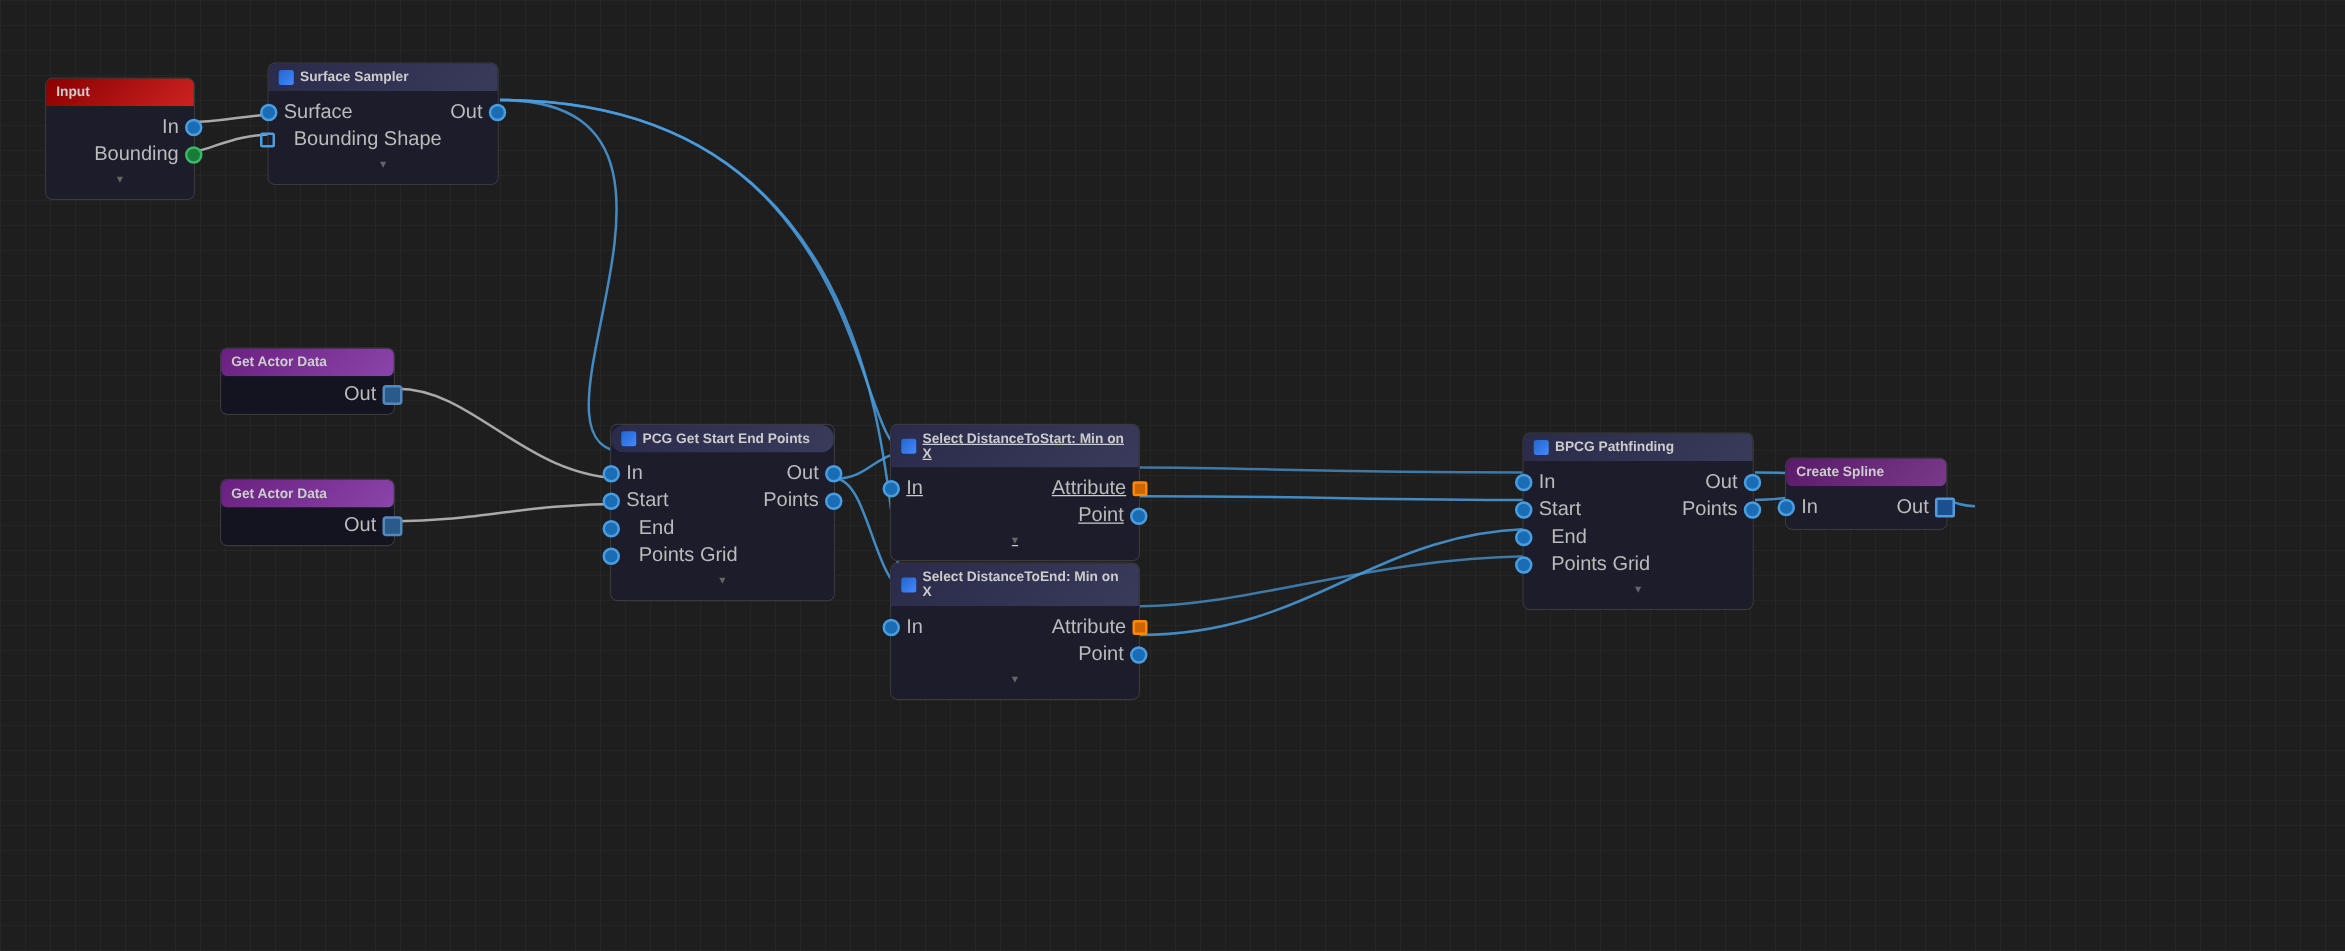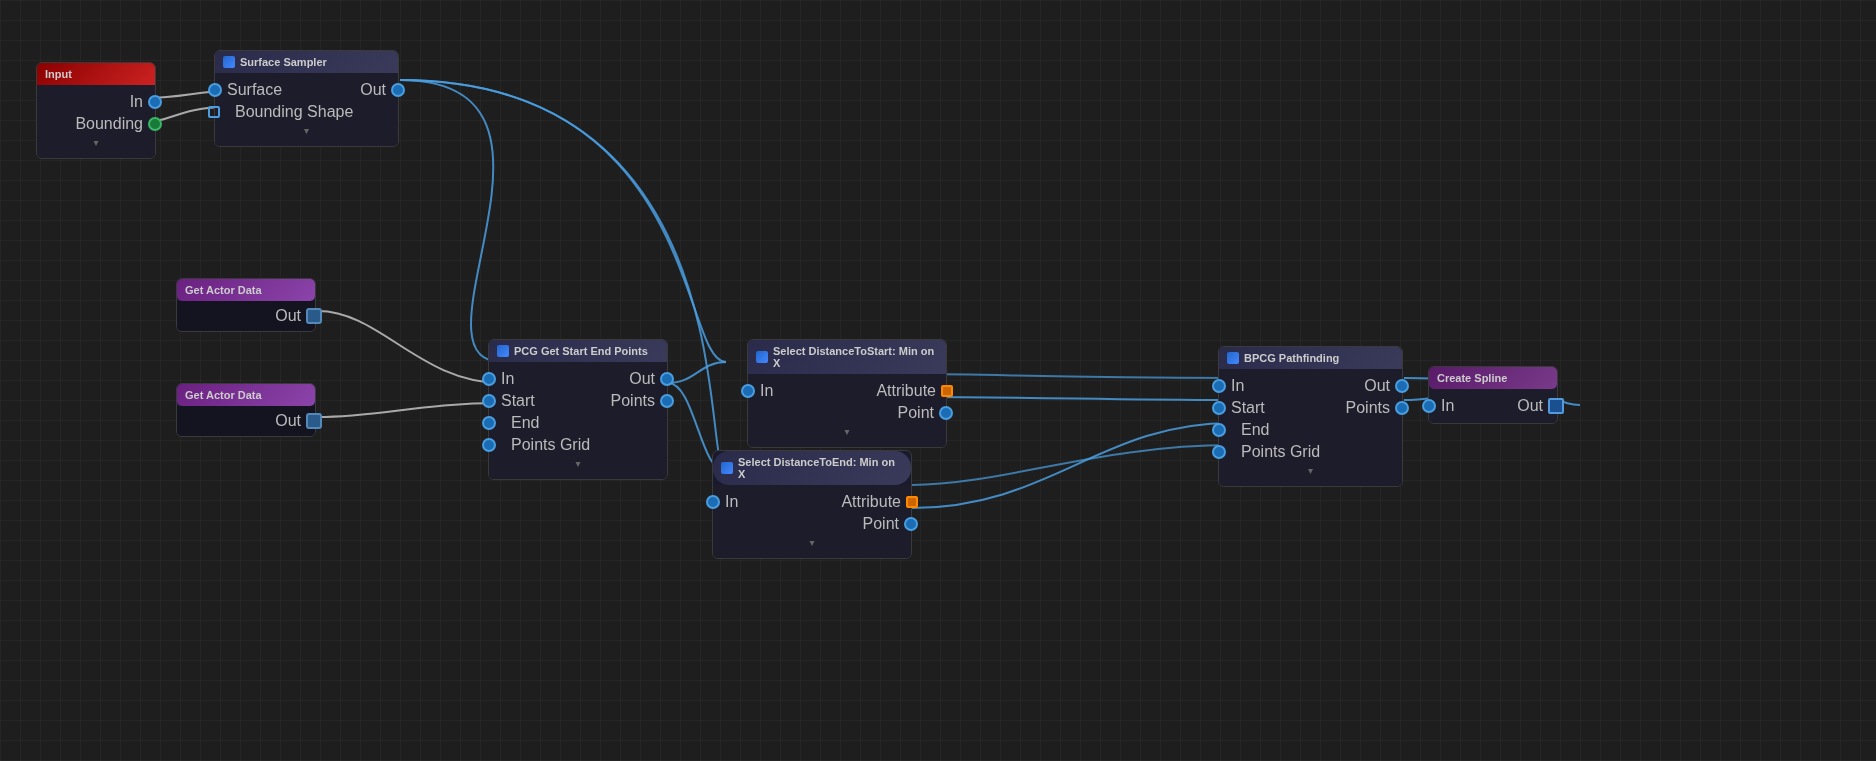--- a/index.html
+++ b/index.html
@@ -171,41 +171,42 @@
     }
 
     
     .node-pcg {
       left: 488px;
       top: 339px;
       width: 180px;
     }
     .node-pcg .node-header {
       background: linear-gradient(135deg, #2a2a4a, #3a3a5a);
+      border-radius: 10px;
     }
 
     
     .node-dist-start {
-      left: 747px;
+      left: 712px;
       top: 339px;
       width: 200px;
+      text-decoration: underline;
     }
     .node-dist-start .node-header {
       background: linear-gradient(135deg, #2a2a4a, #3a3a5a);
     }
 
     
     .node-dist-end {
       left: 712px;
       top: 450px;
       width: 200px;
     }
     .node-dist-end .node-header {
       background: linear-gradient(135deg, #2a2a4a, #3a3a5a);
-      border-radius: 16px;
     }
 
     
     .node-bpcg {
       left: 1218px;
       top: 346px;
       width: 185px;
     }
     .node-bpcg .node-header {
       background: linear-gradient(135deg, #2a2a4a, #3a3a5a);

